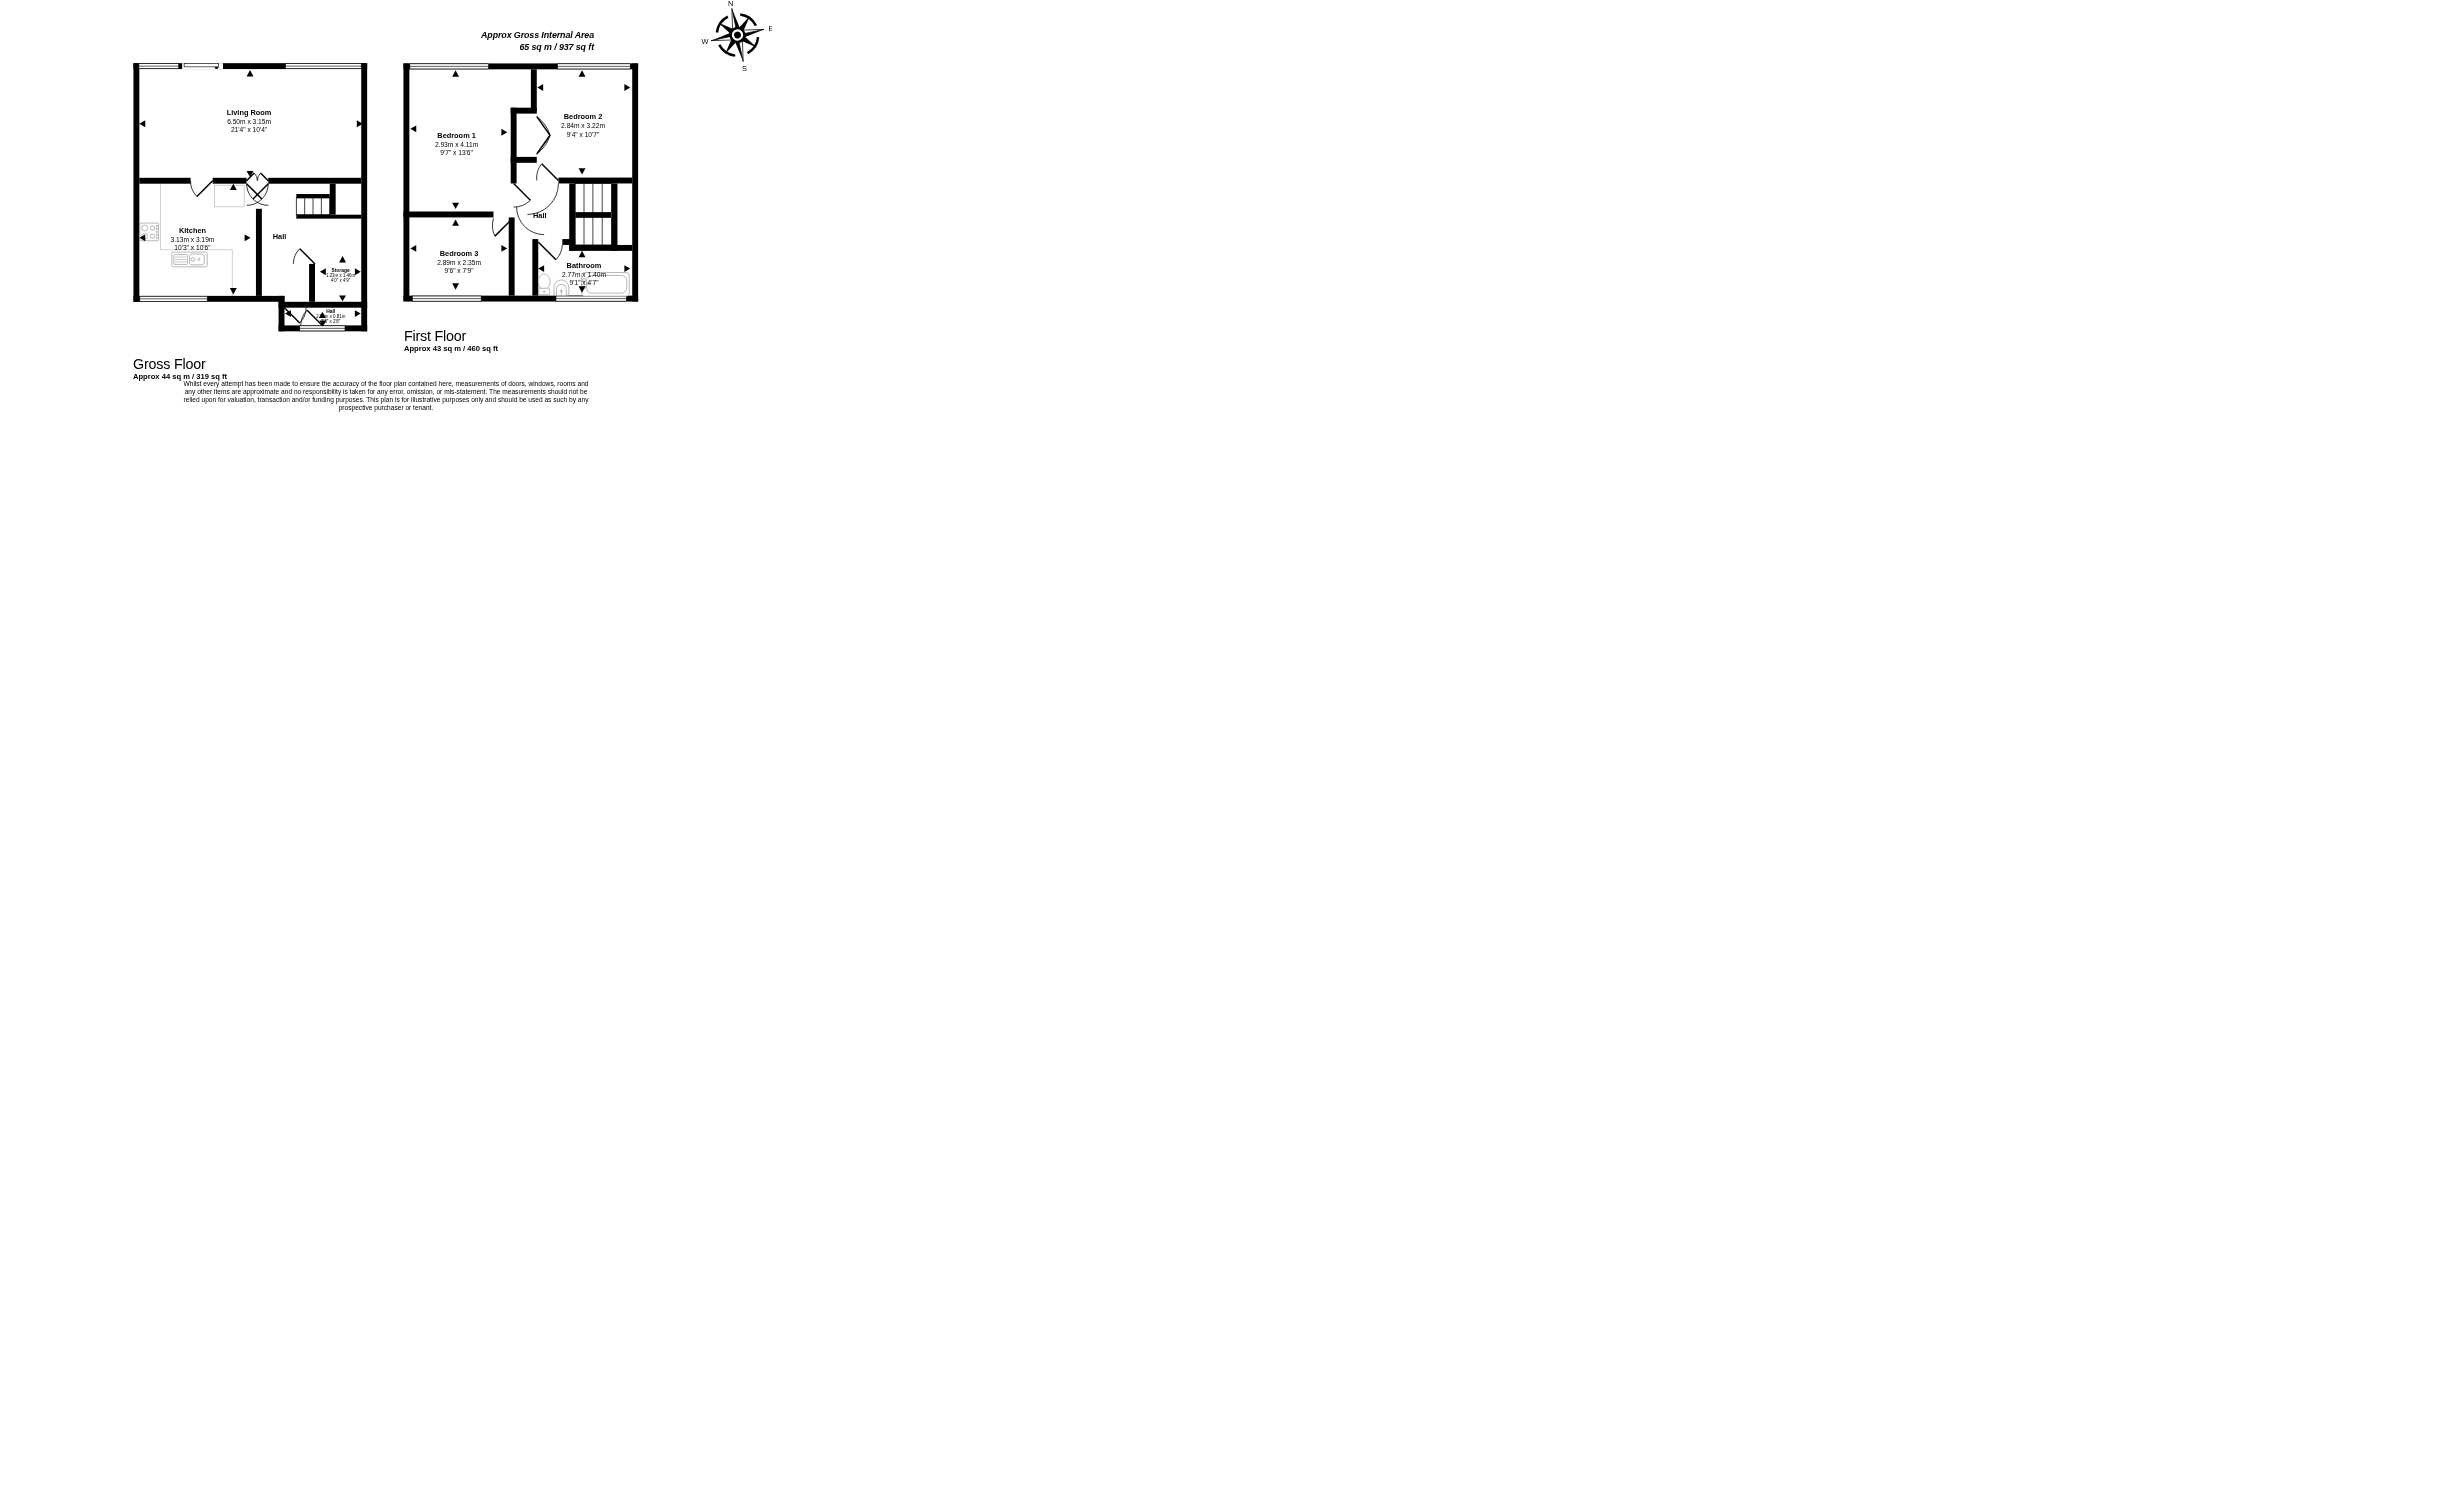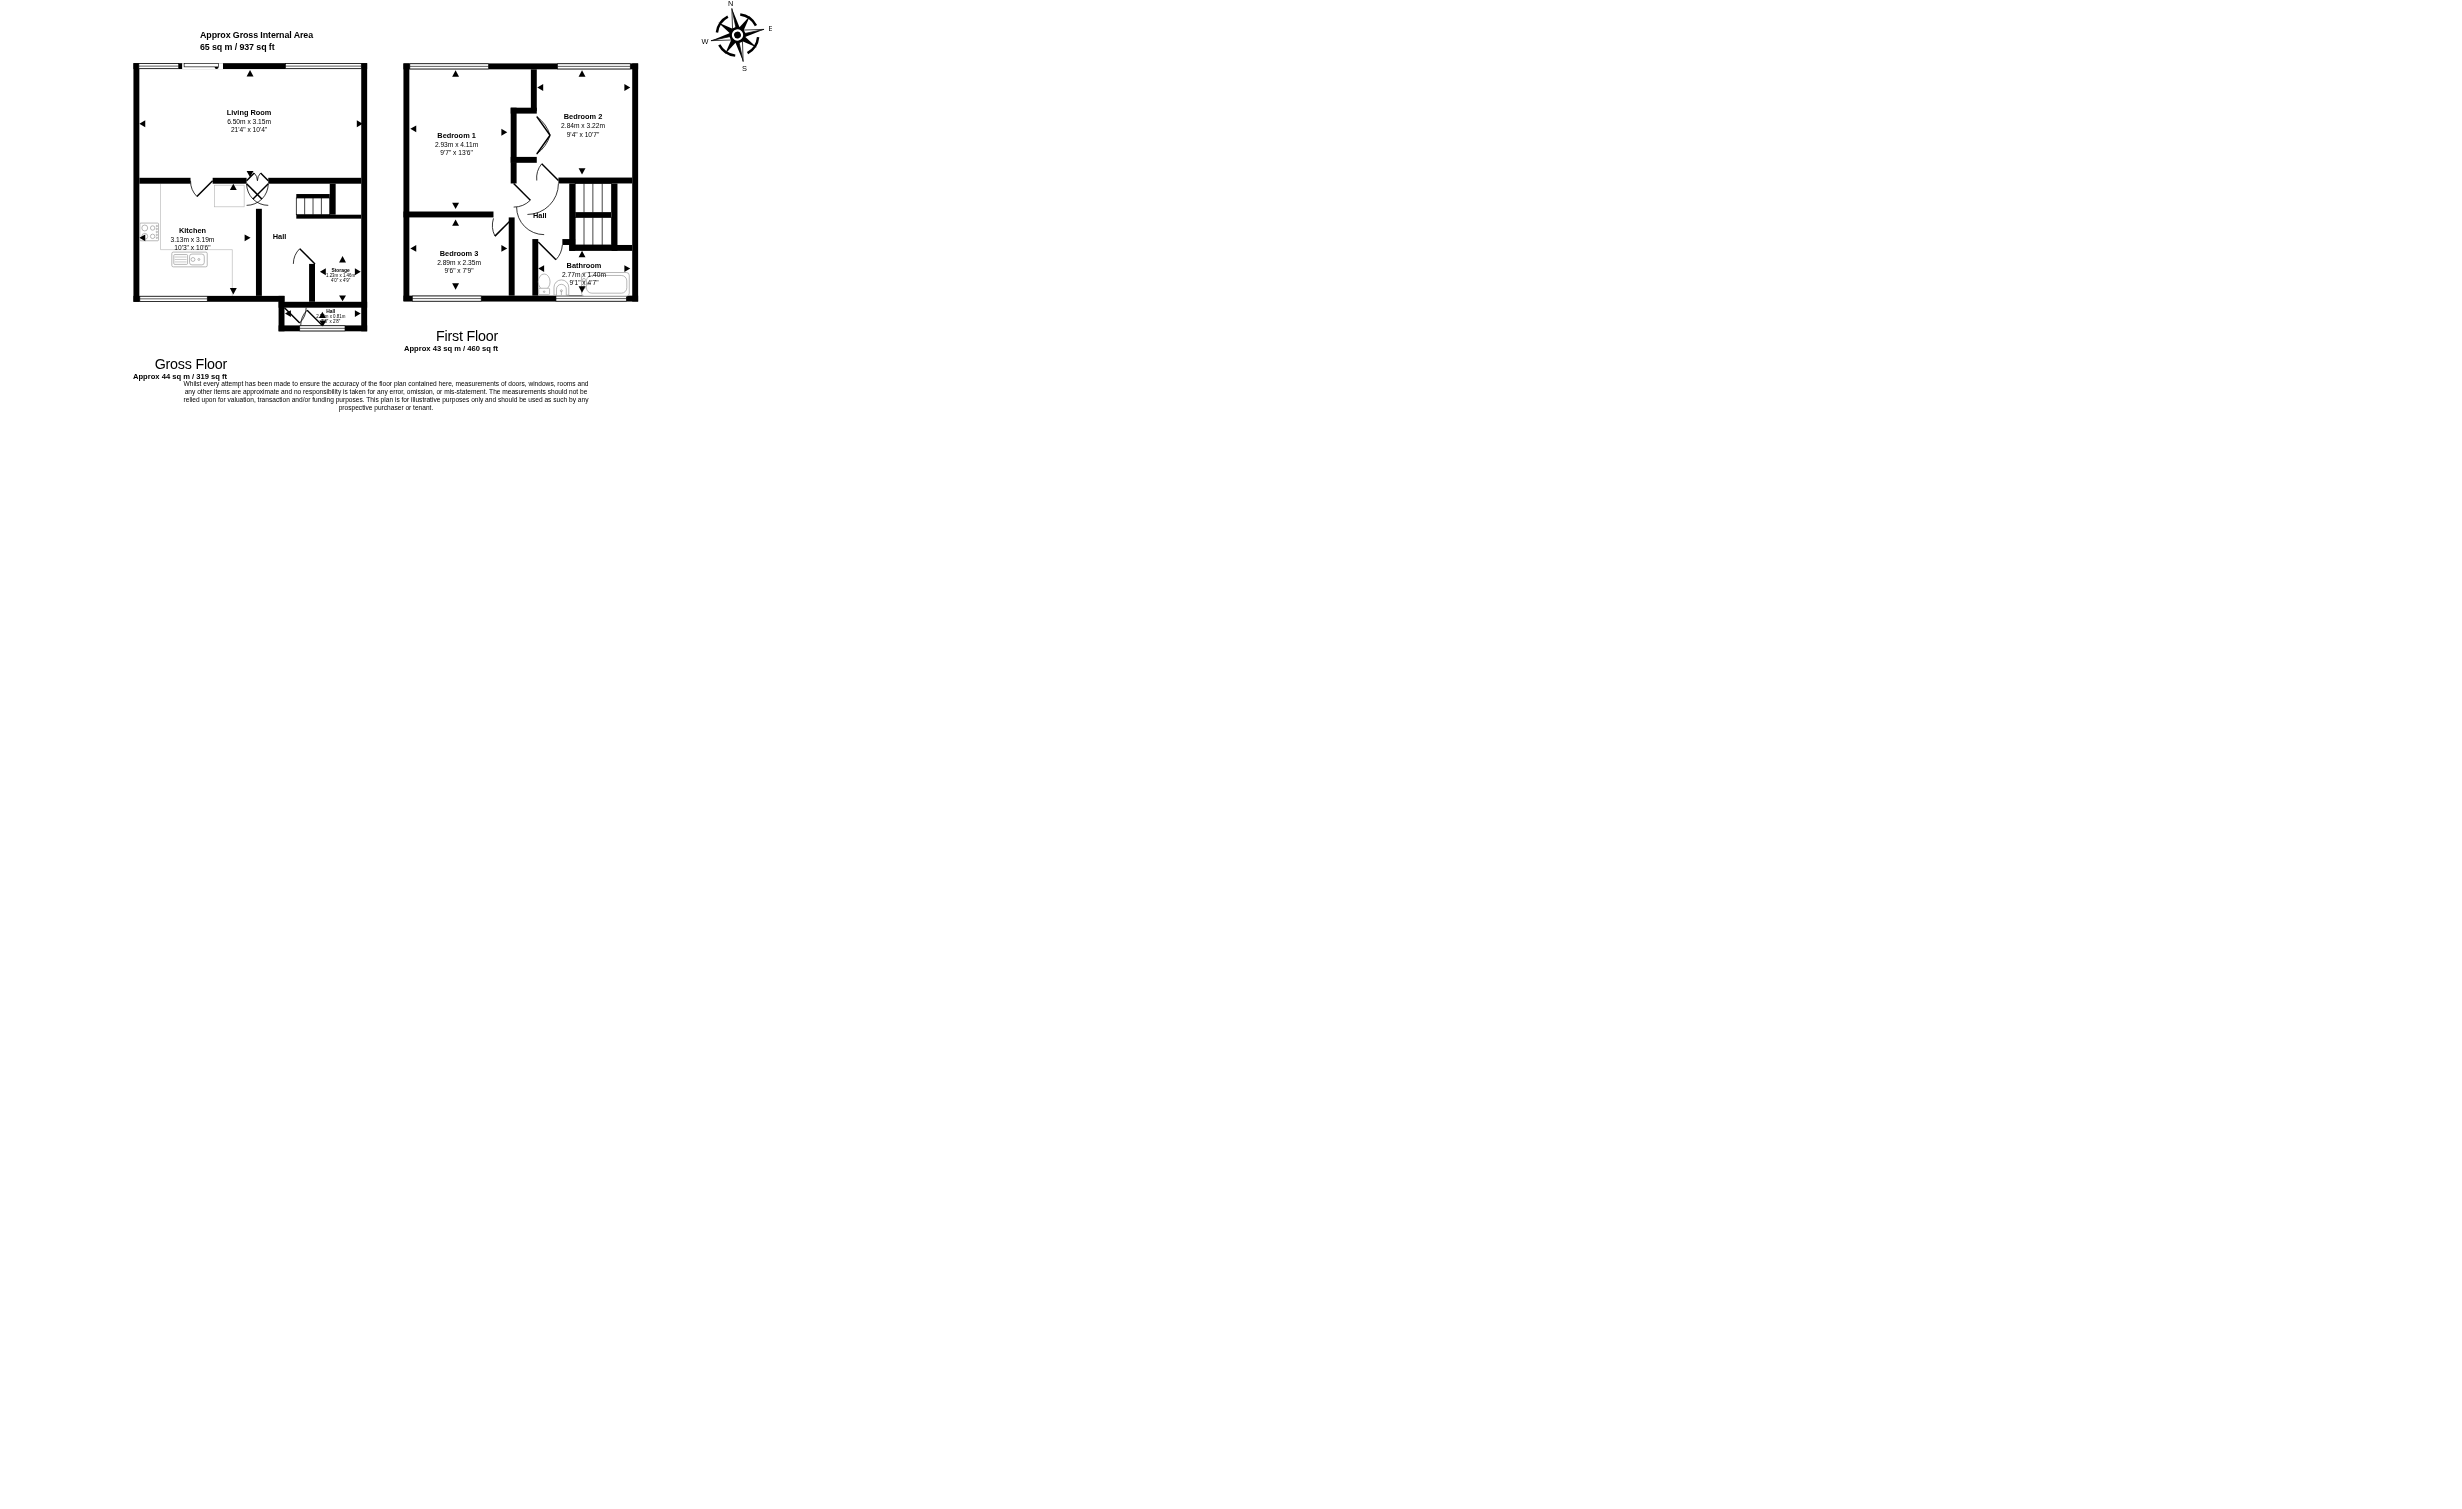--- a/index.html
+++ b/index.html
@@ -1,19 +1,19 @@
 <!DOCTYPE html>
 <html style="font-size:7.9px"><head>
 <meta charset="utf-8">
 <style>
   html,body{margin:0;padding:0;background:#fff;}
   body{width:772px;height:423px;position:relative;font-family:"Liberation Sans",sans-serif;color:#000;}
   .abs{position:absolute;}
-  .header{left:200px;top:28.6px;width:394px;text-align:left;font-weight:bold;font-size:8.9px;line-height:12.8px;letter-spacing:-0.1px;}
-  .floor-title{font-size:14.3px;font-weight:400;letter-spacing:-0.2px;text-align:right;}
+  .header{left:200px;top:28.6px;width:394px;text-align:right;font-weight:bold;font-size:8.9px;line-height:12.8px;letter-spacing:-0.1px;font-style:italic;}
+  .floor-title{font-size:14.3px;font-weight:400;letter-spacing:-0.2px;}
   .floor-area{font-size:7.6px;font-weight:bold;margin-top:0;}
   .gf-label{left:133px;top:356px;}
   .ff-label{left:404px;top:328px;}
   .disclaimer{left:140px;top:380px;width:492px;text-align:center;font-size:6.6px;line-height:8px;}
   svg text{fill:#000;}
   .rname{font-weight:bold;font-size:15px;}
   .rdim{font-size:13.5px;}
   .rname-sm{font-weight:bold;font-size:10px;}
   .rdim-sm{font-size:9px;}
   .wall{fill:#000;}

